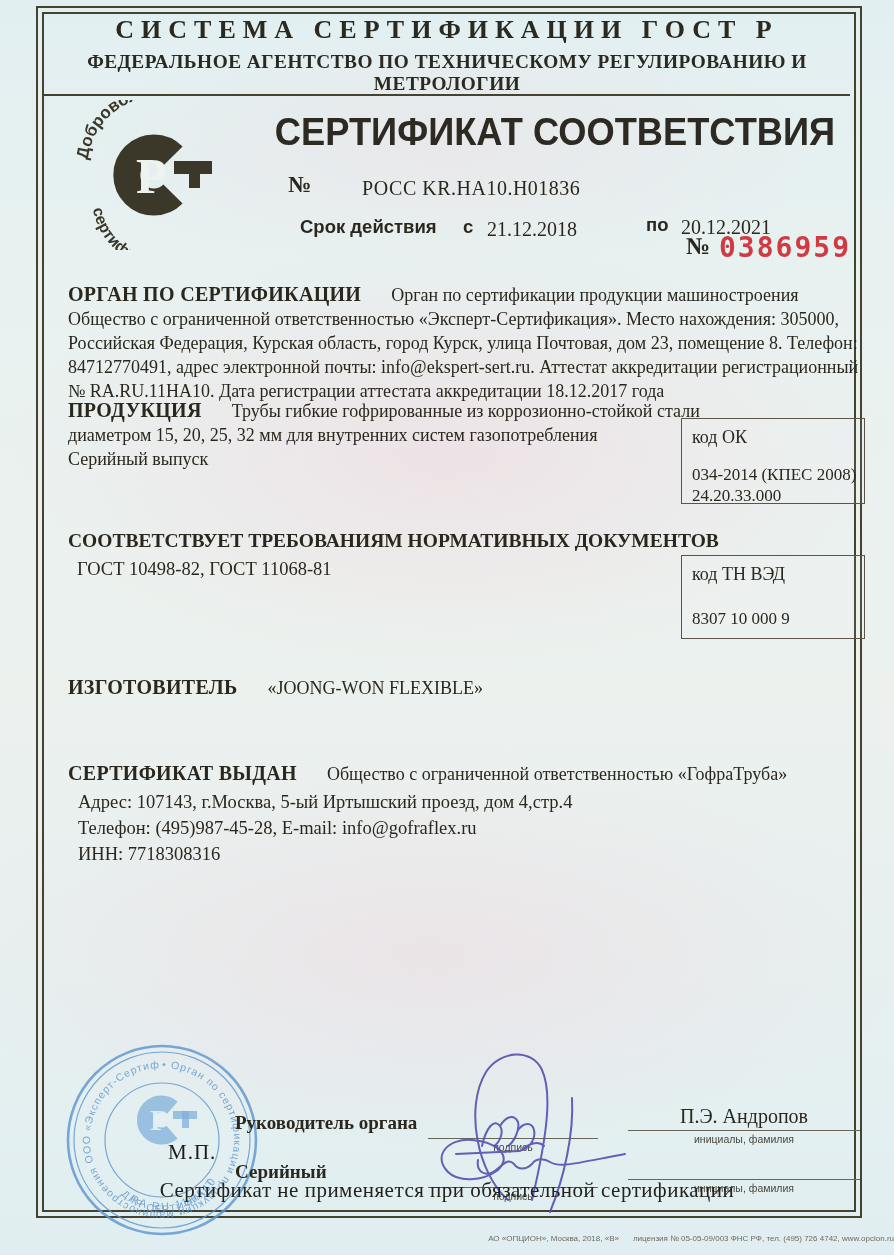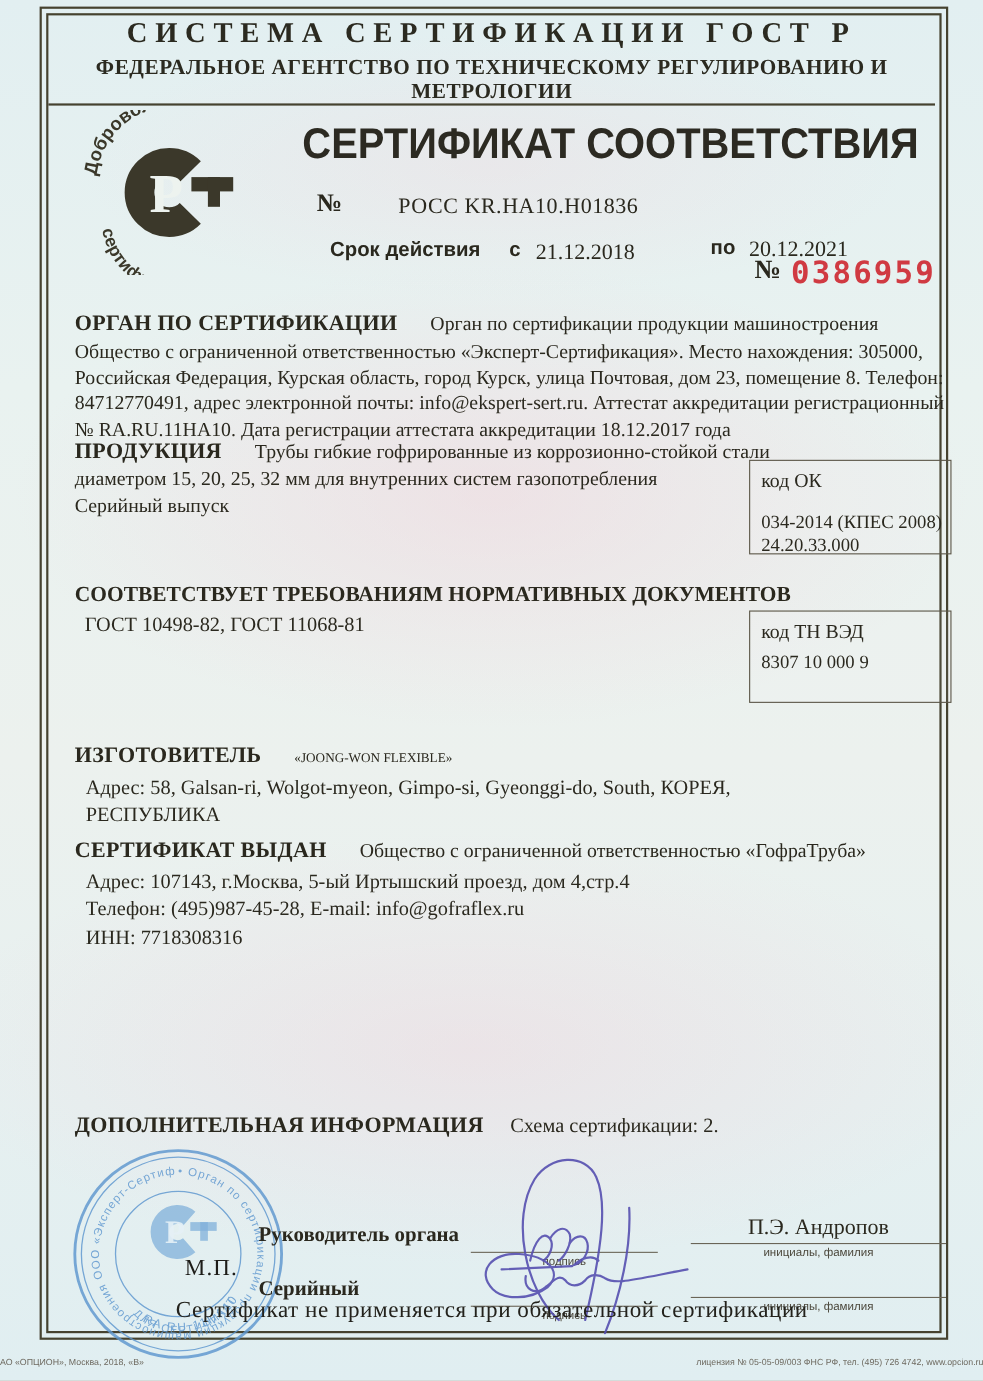--- a/index.html
+++ b/index.html
@@ -30,25 +30,25 @@
   .blank-digits{left:719px;top:231px;font-family:"DejaVu Sans Mono",monospace;font-weight:bold;font-size:28px;letter-spacing:2px;color:#d03a42;}
   .sec{font-size:18px;line-height:1.33;}
   .sec .h{font-weight:bold;font-size:20px;letter-spacing:0.3px;margin-right:30px;}
   .org{left:68px;top:281px;width:796px;}
   .prod{left:68px;top:397px;width:632px;}
   .codebox{width:166px;border:1.2px solid #5a5546;padding:8px 6px 10px 10px;font-size:17.5px;background:rgba(255,255,255,0.06);}
   .codebox .cb-label{font-size:18px;}
   .codebox .cb-vals{margin-top:16px;line-height:1.25;font-size:17px;}
   .box-ok{left:681px;top:418px;height:66px;}
   .box-tn{left:681px;top:555px;height:64px;}
-  .box-tn .cb-vals{margin-top:6px;}
+  .box-tn .cb-vals{margin-top:23px;}
   .conf-h{left:68px;top:530px;font-weight:bold;font-size:19.5px;}
   .conf-t{left:77px;top:559px;font-size:18.5px;}
   .manu{left:68px;top:674px;width:700px;}
-  .manu .name{font-size:12px;font-family:Liberation Serif, serif;}
+  .manu .name{font-size:18px;font-family:Liberation Serif, serif;}
   .manu .addr{font-size:18.5px;margin-top:4px;padding-left:10px;}
   .issued{left:68px;top:760px;width:790px;}
   .issued .lines{padding-left:10px;margin-top:3px;line-height:1.40;font-size:18.5px;}
   .basis{left:68px;top:857px;width:798px;}
   .addinfo{left:68px;top:1010px;width:780px;}
   .addinfo .h{margin-right:24px;}
   .addinfo .t{font-size:18.5px;}
   .mp{left:168px;top:1140px;font-size:21px;color:#1d1c18;letter-spacing:1px;}
   .role1{left:235px;top:1112px;font-weight:bold;font-size:19px;}
   .role2{left:235px;top:1161px;font-weight:bold;font-size:19px;}
@@ -60,21 +60,21 @@
   .sb2{left:428px;top:1190px;width:170px;}
   .name-block{width:232px;text-align:center;}
   .nm1{left:628px;top:1105px;font-size:20px;}
   .nl1{left:628px;top:1104px;width:232px;height:26px;}
   .nb1{left:628px;top:1133px;}
   .nm2{left:628px;top:1154px;font-size:20px;}
   .nl2{left:628px;top:1153px;width:232px;height:26px;}
   .nb2{left:628px;top:1182px;}
   .footnote{left:47px;top:1178px;width:800px;text-align:center;font-size:21px;letter-spacing:0.5px;color:#23221c;}
   .printfoot{left:0;top:1234px;width:894px;text-align:center;font-family:"Liberation Sans",sans-serif;
-    font-size:8px;color:#6e6a60;display:flex;justify-content:space-between;gap:14px;}
+    font-size:8px;color:#6e6a60;display:flex;justify-content:flex-end;gap:14px;}
   svg{display:block;}
 </style>
 </head>
 <body>
 
 <div class="page">
 
   <div class="frame-outer">
     <div class="frame-inner"></div>
   </div>
@@ -139,36 +139,32 @@
 
   <div class="abs codebox box-tn">
     <div class="cb-label">код ТН ВЭД</div>
     <div class="cb-vals">
       <div>8307 10 000 9</div>
     </div>
   </div>
 
   <div class="abs sec manu">
     <b class="h">ИЗГОТОВИТЕЛЬ</b><span class="name">«JOONG-WON FLEXIBLE»</span>
-    <div class="addr">Адрес: 58, Galsan-ri, Wolgot-myeon, Gimpo-si, Gyeonggi-do, South, КОРЕЯ, РЕСПУБЛИКА</div>
   </div>
 
   <div class="abs sec issued">
     <b class="h">СЕРТИФИКАТ ВЫДАН</b><span>Общество с ограниченной ответственностью «ГофраТруба»</span>
     <div class="lines">
       <div>Адрес: 107143, г.Москва, 5-ый Иртышский проезд, дом 4,стр.4</div>
       <div>Телефон: (495)987-45-28, E-mail: info@gofraflex.ru</div>
       <div>ИНН: 7718308316</div>
     </div>
   </div>
 
 
-  <div class="abs sec addinfo">
-    <b class="h">ДОПОЛНИТЕЛЬНАЯ ИНФОРМАЦИЯ</b><span class="t">Схема сертификации: 2.</span>
-  </div>
 
   <div class="abs" style="left:54px;top:1040px;opacity:0.82;">
     <svg width="216" height="198" viewBox="0 0 216 198">
       <defs>
         <path id="ringPath" d="M 108,28 A 72,72 0 1 1 107.9,28"></path>
         <path id="innerArc" d="M 58,142 A 58,58 0 0 0 162,138"></path>
         <path id="regArc" d="M 50,132 A 64,64 0 0 0 168,130"></path>
       </defs>
       <circle cx="108" cy="100" r="94" fill="none" stroke="#5e97cf" stroke-width="2.6"></circle>
       <circle cx="108" cy="100" r="88" fill="none" stroke="#5e97cf" stroke-width="1.2"></circle>

